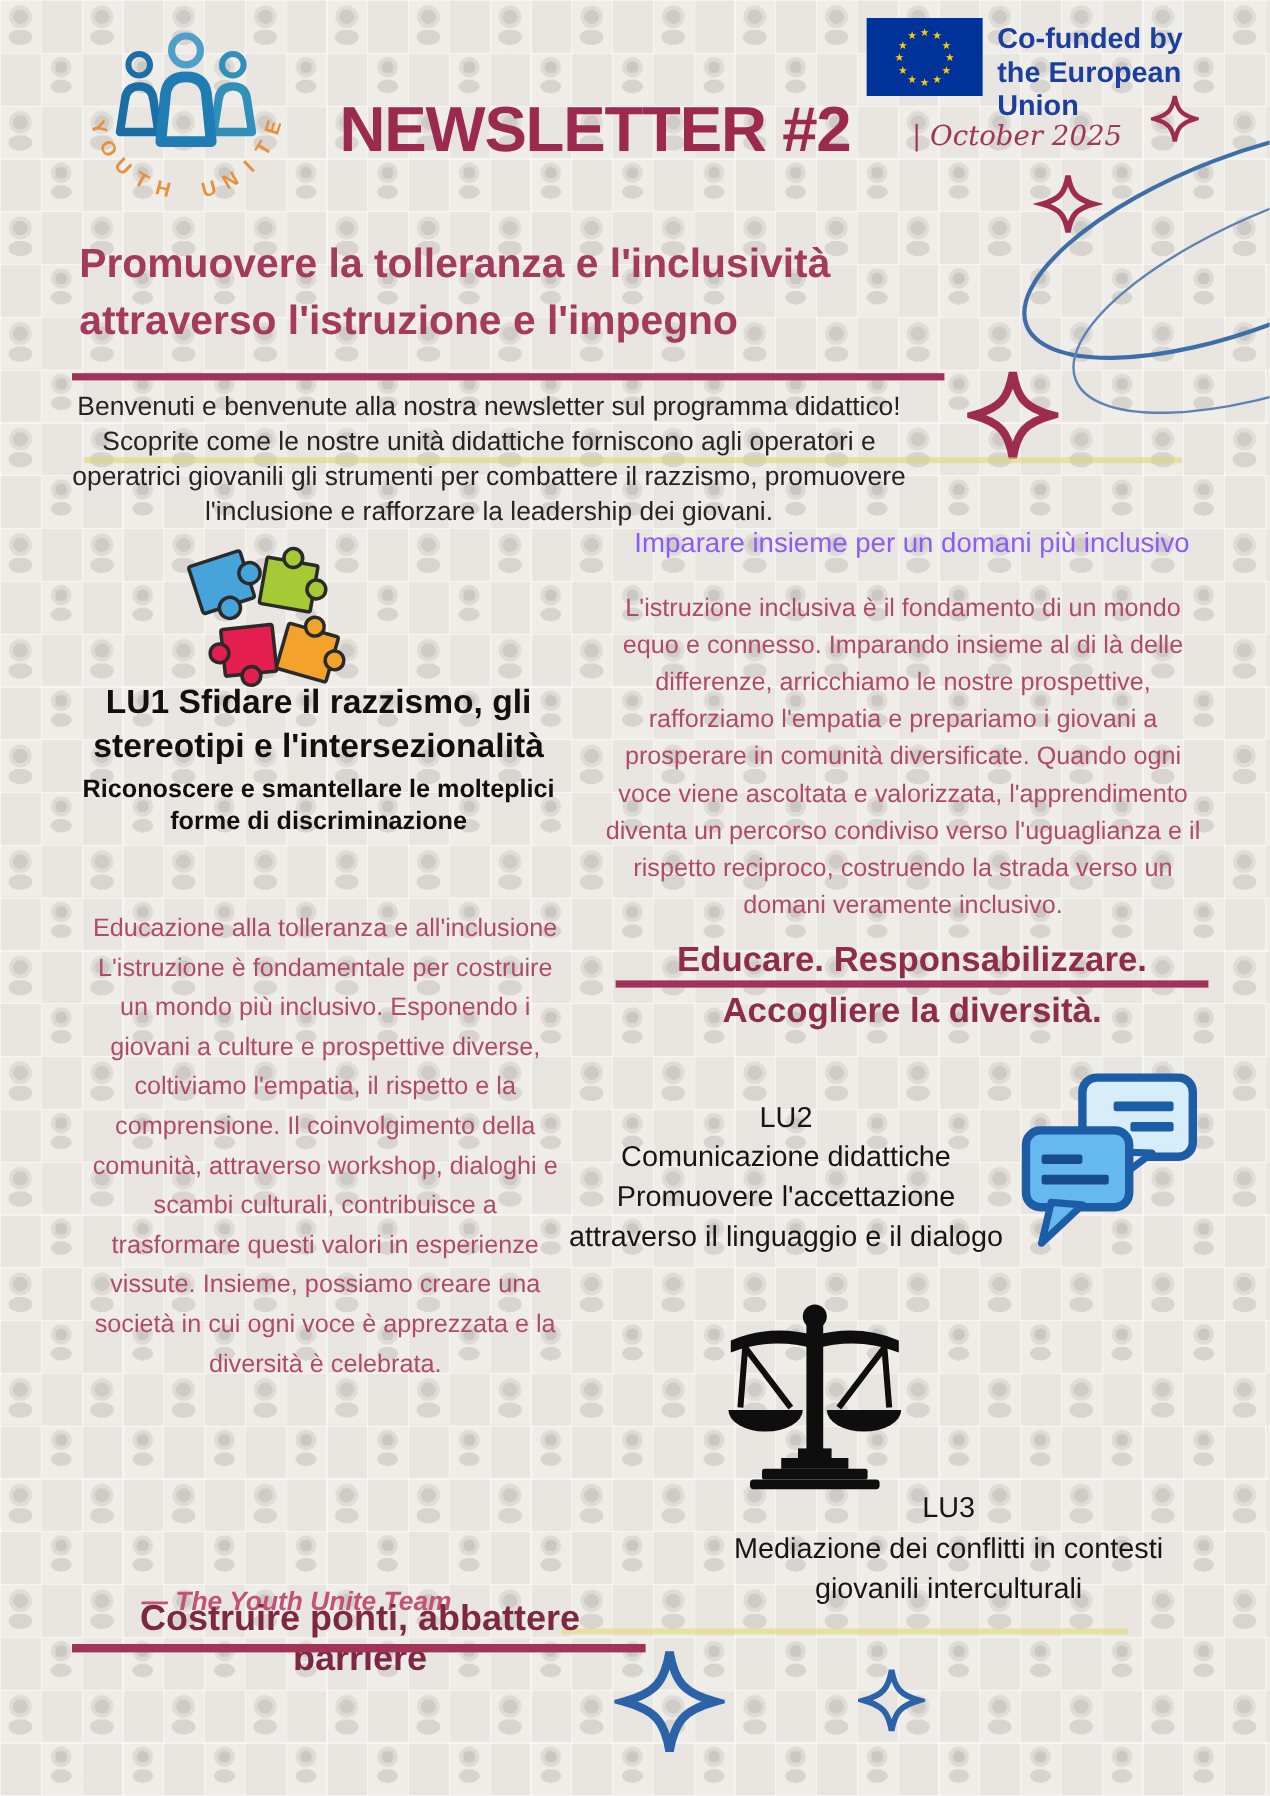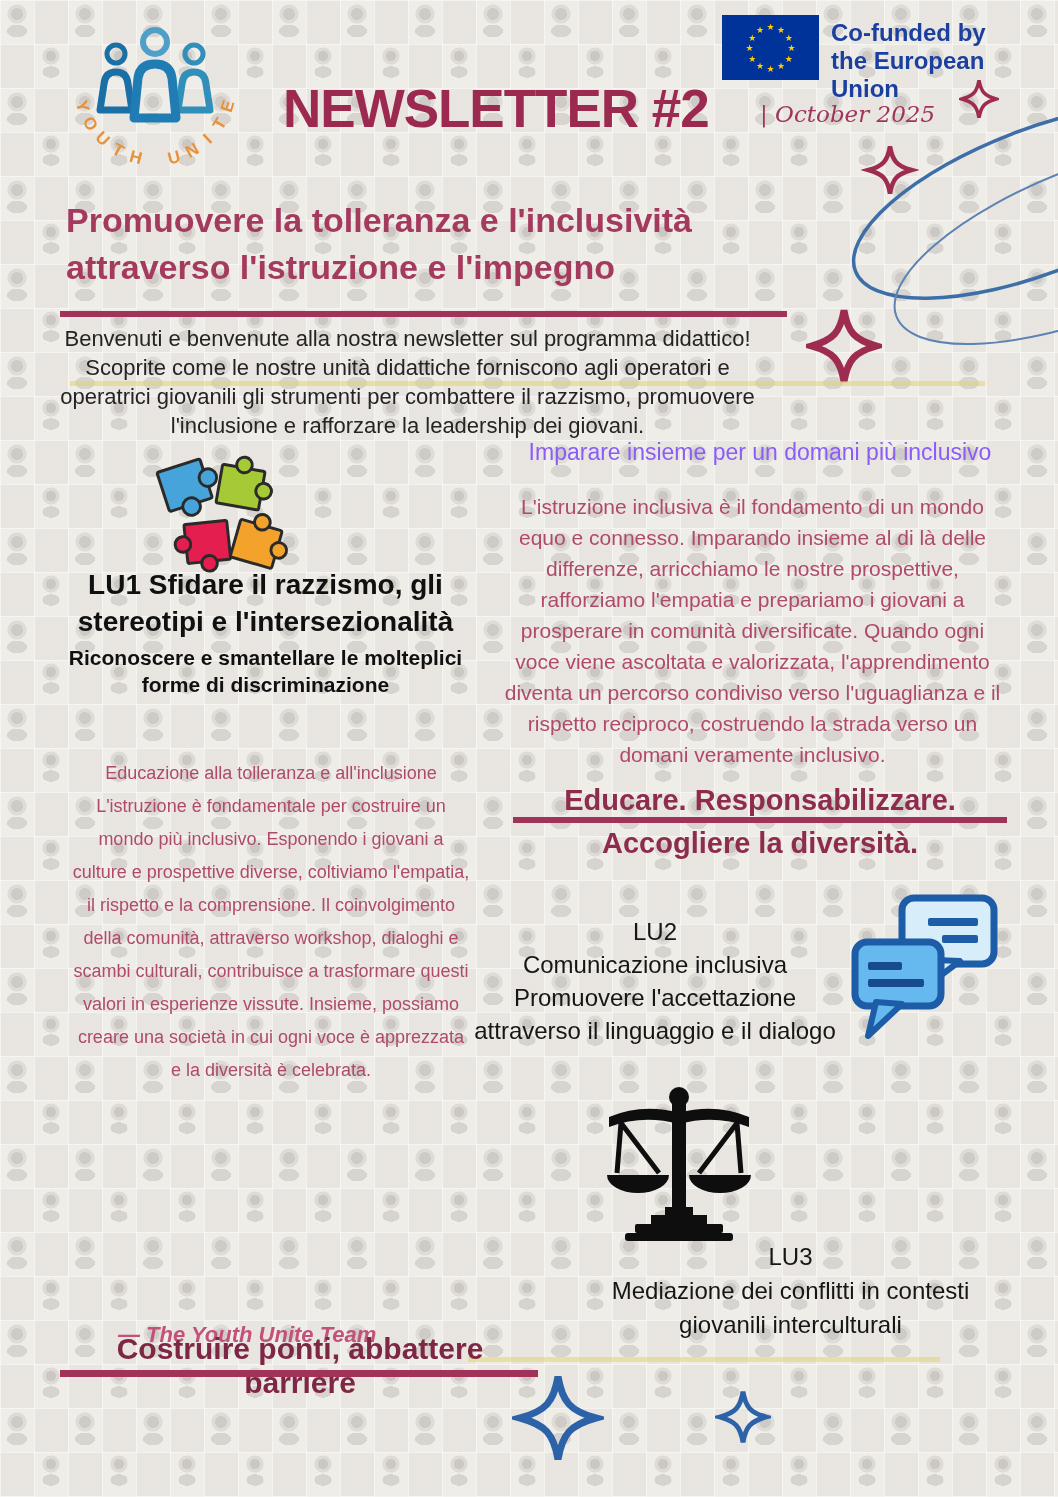--- a/index.html
+++ b/index.html
@@ -40,21 +40,21 @@
   
   .main-heading{left:66px;top:197px;width:680px;font-size:34px;line-height:47px;font-weight:bold;color:#a43a5e;}
   .intro-body{left:40px;top:324px;width:735px;font-size:22px;line-height:29px;color:#242424;}
   .right-heading{left:520px;top:439px;width:480px;font-size:23px;color:#8b5cf6;}
   .right-body{left:500px;top:491px;width:505px;font-size:21px;line-height:31px;color:#b04a6c;}
   .motto{width:494px;left:513px;font-size:29px;font-weight:bold;color:#8e2c4e;}
   .motto-1{top:784px;}
   .motto-2{top:827px;}
   .lu1-title{left:58px;top:566px;width:415px;font-size:28px;line-height:37px;font-weight:bold;color:#101010;}
   .lu1-subtitle{left:58px;top:644px;width:415px;font-size:21px;line-height:27px;font-weight:600;color:#101010;}
-  .lu1-body{left:72px;top:757px;width:398px;font-size:18px;line-height:33px;color:#b04a6c;}
+  .lu1-body{left:72px;top:757px;width:398px;font-size:21px;line-height:33px;color:#b04a6c;}
   .signature{left:118px;top:1286px;font-size:22px;font-weight:bold;font-style:italic;color:#c2527a;margin-top:36px;}
   .tagline{left:62px;top:1332px;width:476px;font-size:30px;font-weight:bold;color:#7d2745;}
   .lu2-block{left:450px;top:915px;width:410px;font-size:24px;line-height:33px;color:#161616;}
   .lu3-block{left:568px;top:1240px;width:445px;font-size:24px;line-height:34px;color:#161616;}
   
   svg{display:block;}
   .logo-arc text{font-family:"Liberation Sans",sans-serif;font-size:17px;font-weight:bold;fill:#e8913a;text-anchor:middle;dominant-baseline:central;}
   .euflag-star{font-size:9px;fill:#ffcc00;text-anchor:middle;}
 </style>
 </head>
@@ -178,21 +178,21 @@
   <div class="abs lu1-body ctr">
     <div>Educazione alla tolleranza e all'inclusione</div>
     <div>L'istruzione è fondamentale per costruire un mondo più inclusivo. Esponendo i giovani a culture e prospettive diverse, coltiviamo l'empatia, il rispetto e la comprensione. Il coinvolgimento della comunità, attraverso workshop, dialoghi e scambi culturali, contribuisce a trasformare questi valori in esperienze vissute. Insieme, possiamo creare una società in cui ogni voce è apprezzata e la diversità è celebrata.</div>
   </div>
   <div class="abs signature">— The Youth Unite Team</div>
   <div class="abs tagline ctr">Costruire ponti, abbattere barriere</div>
   <div class="abs rule rule-3"></div>
 
   <div class="abs lu2-block ctr">
     <div>LU2</div>
-    <div>Comunicazione inclusiva</div>
+    <div>Comunicazione didattiche</div>
     <div class="pre">Promuovere l'accettazione
 attraverso il linguaggio e il dialogo</div>
   </div>
   <svg class="abs" style="left:850px;top:890px;width:150px;height:168px" viewBox="0 0 150 168">
     <rect x="52" y="8" width="92" height="66" rx="12" fill="#d8edfa" stroke="#1d5ca6" stroke-width="7"></rect>
     <path d="M85 70 L74 98 L110 71 Z" fill="#d8edfa" stroke="#1d5ca6" stroke-width="6" stroke-linejoin="round"></path>
     <rect x="78" y="28" width="50" height="8" rx="2" fill="#1d5ca6"></rect>
     <rect x="92" y="45" width="36" height="8" rx="2" fill="#1d5ca6"></rect>
     <rect x="5" y="52" width="86" height="64" rx="12" fill="#66b9ef" stroke="#1d5ca6" stroke-width="7"></rect>
     <path d="M26 112 L18 146 L52 114 Z" fill="#66b9ef" stroke="#1d5ca6" stroke-width="6" stroke-linejoin="round"></path>

